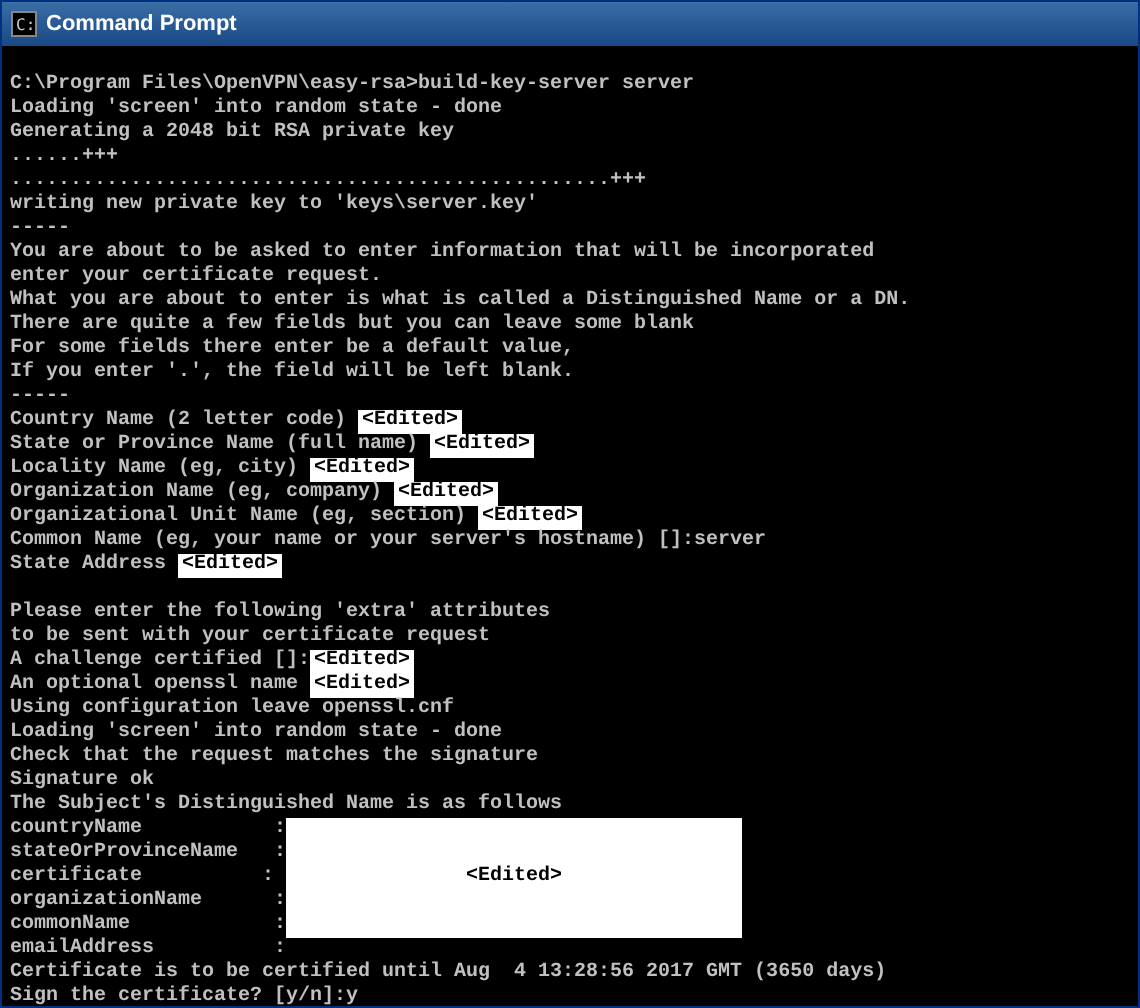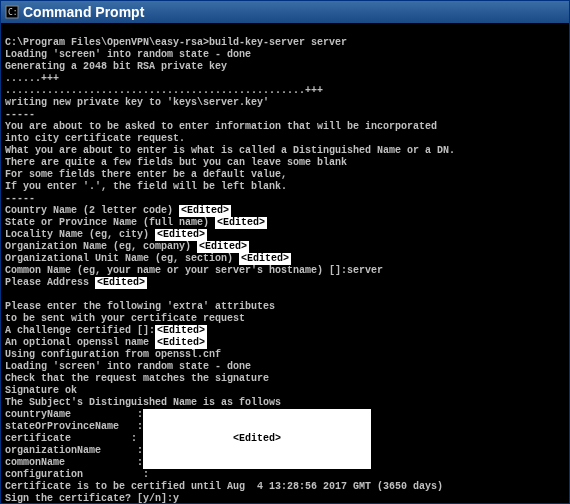--- a/index.html
+++ b/index.html
@@ -1,21 +1,21 @@
 <!DOCTYPE html>
 <html><head>
 <meta charset="utf-8">
 <style>
   * { margin: 0; padding: 0; box-sizing: border-box; }
   body { background: #4a6a8a; font-family: 'Courier New', monospace; width: 570px; height: 504px; overflow: hidden; }
   .window { width: 570px; height: 504px; background: #000; border: 1px solid #003080; display: flex; flex-direction: column; }
   .titlebar { height: 22px; background: linear-gradient(to bottom, #3a6ea5 0%, #2a5a95 50%, #1a4a85 100%); display: flex; align-items: center; padding: 0 4px; gap: 4px; }
   .sysicon { width: 14px; height: 14px; display: flex; align-items: center; justify-content: center; }
   .sysicon svg { width: 14px; height: 14px; }
-  .title { color: #fff; font-family: 'Tahoma', sans-serif; font-size: 14px; font-weight: bold; flex: 1; }
+  .title { color: #fff; font-family: 'Tahoma', sans-serif; font-size: 11px; font-weight: bold; flex: 1; }
   .content { flex: 1; background: #000; color: #c0c0c0; font-size: 10px; line-height: 12px; padding: 2px 4px; white-space: pre; font-weight: bold; overflow: hidden; }
   .edited { background: #fff; color: #000; display: inline-block; padding: 0 2px; font-weight: bold; }
   .bigedited { background: #fff; color: #000; display: inline-block; min-height: 60px; vertical-align: top; padding: 24px 90px; font-weight: bold; }
   .line { white-space: pre; }
 </style>
 </head>
 <body>
 
 <div class="window">
   <div class="titlebar">
@@ -29,49 +29,49 @@
   </div>
   <div class="content">
 <span class="line">C:\Program Files\OpenVPN\easy-rsa&gt;build-key-server server</span>
 <span class="line">Loading 'screen' into random state - done</span>
 <span class="line">Generating a 2048 bit RSA private key</span>
 <span class="line">......+++</span>
 <span class="line">..................................................+++</span>
 <span class="line">writing new private key to 'keys\server.key'</span>
 <span class="line">-----</span>
 <span class="line">You are about to be asked to enter information that will be incorporated</span>
-<span class="line">into city certificate request.</span>
+<span class="line">enter your certificate request.</span>
 <span class="line">What you are about to enter is what is called a Distinguished Name or a DN.</span>
 <span class="line">There are quite a few fields but you can leave some blank</span>
 <span class="line">For some fields there enter be a default value,</span>
 <span class="line">If you enter '.', the field will be left blank.</span>
 <span class="line">-----</span>
 <span class="line"><span>Country Name (2 letter code) </span><span class="edited">&lt;Edited&gt;</span></span>
 <span class="line"><span>State or Province Name (full name) </span><span class="edited">&lt;Edited&gt;</span></span>
 <span class="line"><span>Locality Name (eg, city) </span><span class="edited">&lt;Edited&gt;</span></span>
 <span class="line"><span>Organization Name (eg, company) </span><span class="edited">&lt;Edited&gt;</span></span>
 <span class="line"><span>Organizational Unit Name (eg, section) </span><span class="edited">&lt;Edited&gt;</span></span>
 <span class="line">Common Name (eg, your name or your server's hostname) []:server</span>
-<span class="line"><span>Please Address </span><span class="edited">&lt;Edited&gt;</span></span>
+<span class="line"><span>State Address </span><span class="edited">&lt;Edited&gt;</span></span>
 <span class="line"></span>
 <span class="line">Please enter the following 'extra' attributes</span>
 <span class="line">to be sent with your certificate request</span>
 <span class="line"><span>A challenge certified []:</span><span class="edited">&lt;Edited&gt;</span></span>
 <span class="line"><span>An optional openssl name </span><span class="edited">&lt;Edited&gt;</span></span>
-<span class="line">Using configuration from openssl.cnf</span>
+<span class="line">Using configuration leave openssl.cnf</span>
 <span class="line">Loading 'screen' into random state - done</span>
 <span class="line">Check that the request matches the signature</span>
 <span class="line">Signature ok</span>
 <span class="line">The Subject's Distinguished Name is as follows</span>
 <span class="line"><span>countryName           :</span><span class="bigedited" style="position:absolute;">&lt;Edited&gt;</span></span>
 <span class="line">stateOrProvinceName   :</span>
 <span class="line">certificate          :</span>
 <span class="line">organizationName      :</span>
 <span class="line">commonName            :</span>
-<span class="line">configuration          :</span>
+<span class="line">emailAddress          :</span>
 <span class="line">Certificate is to be certified until Aug  4 13:28:56 2017 GMT (3650 days)</span>
 <span class="line">Sign the certificate? [y/n]:y</span>
 <span class="line"></span>
 <span class="line"></span>
 
 
 
 <span class="line"></span>
 
   </div>

